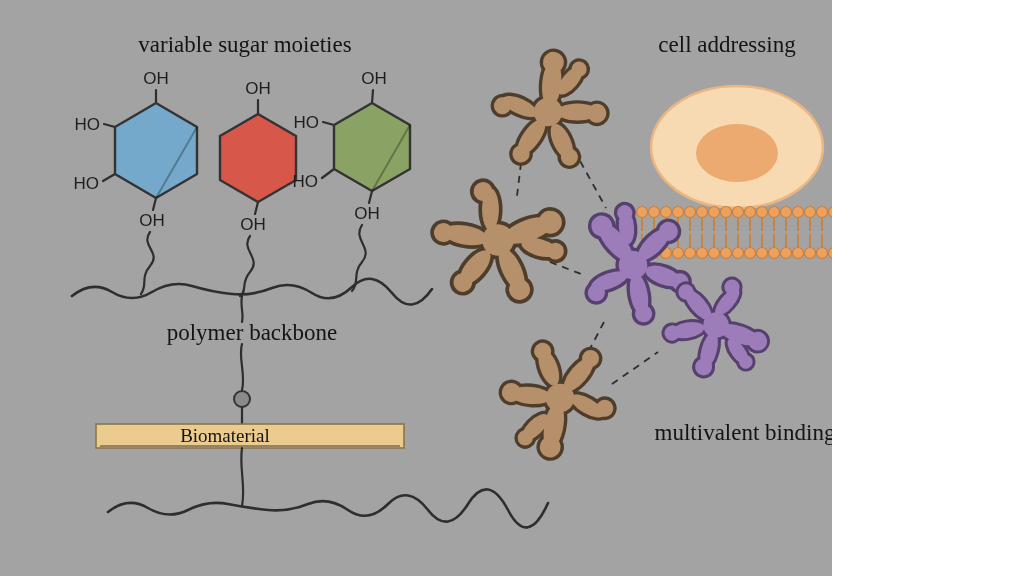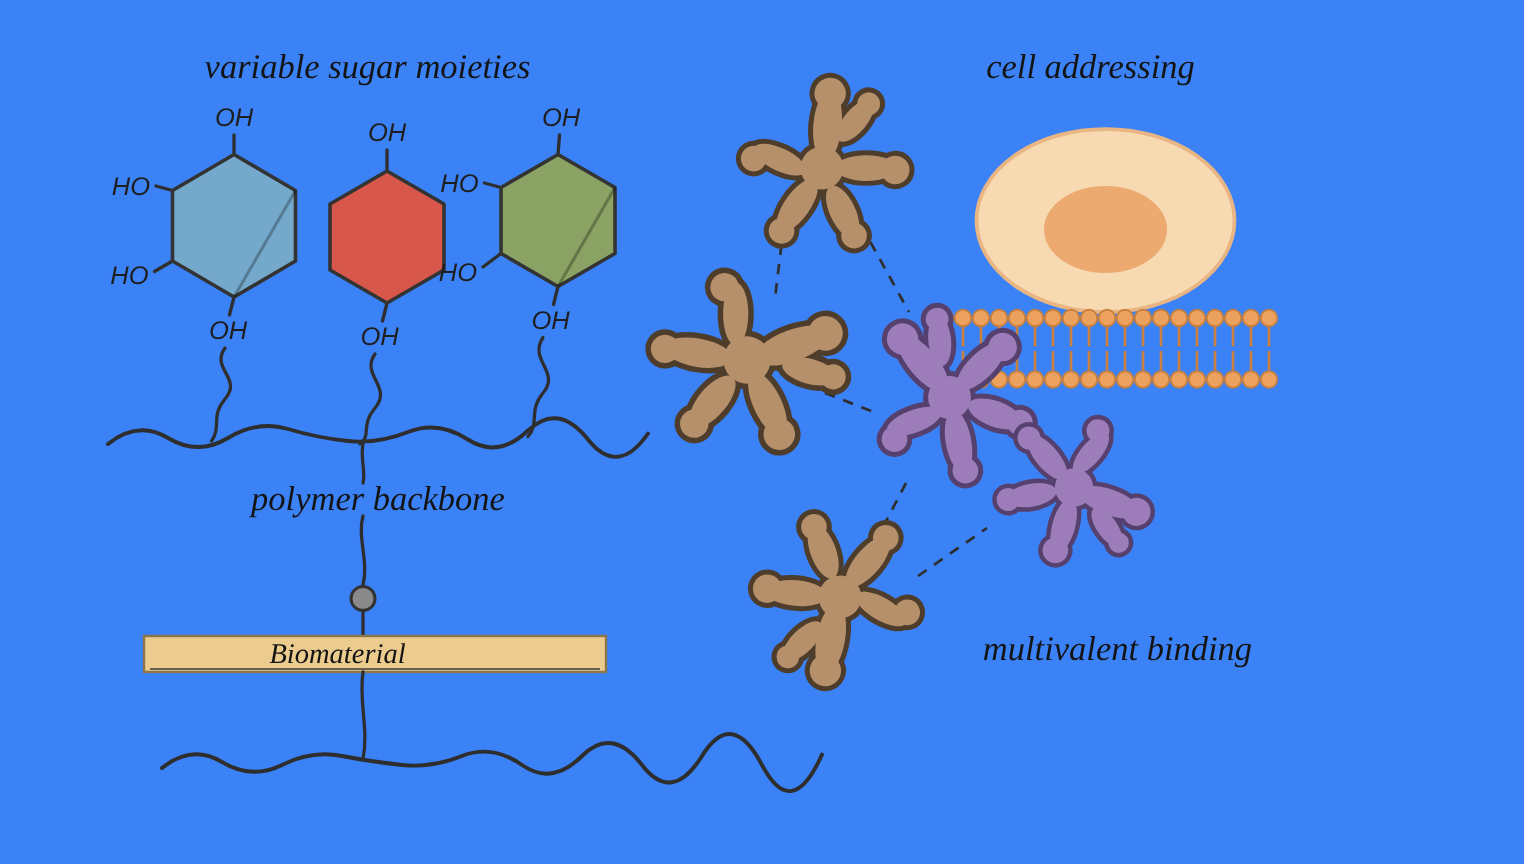--- a/index.html
+++ b/index.html
@@ -1,16 +1,16 @@
 <!DOCTYPE html>
 <html><head>
 <meta charset="utf-8">
 <style>
   html,body{margin:0;padding:0;background:#ffffff;}
-  .stage{position:relative;width:1016px;height:576px;background:#3b82f6;overflow:hidden;font-style:italic;}
+  .stage{position:relative;width:832px;height:576px;background:#a3a3a3;overflow:hidden;}
   svg{display:block;}
   text{user-select:none;}
   .lbl{font-family:"Liberation Serif",serif;font-size:23px;fill:#141414;}
   .lbl-sm{font-family:"Liberation Serif",serif;font-size:19px;fill:#141414;}
   .chem{font-family:"Liberation Sans",sans-serif;font-size:17px;fill:#1e1e1e;}
   .bond{stroke:#2e2e2e;stroke-width:2.2;fill:none;stroke-linecap:round;}
   .wavy{stroke:#2e2e2e;stroke-width:2.6;fill:none;stroke-linecap:round;}
   .hex{stroke:#333333;stroke-width:2.4;stroke-linejoin:round;}
   .chord{stroke:rgba(0,0,0,0.28);stroke-width:2;fill:none;}
   .dash{stroke:#2e2e2e;stroke-width:1.8;fill:none;stroke-dasharray:7 6;}

